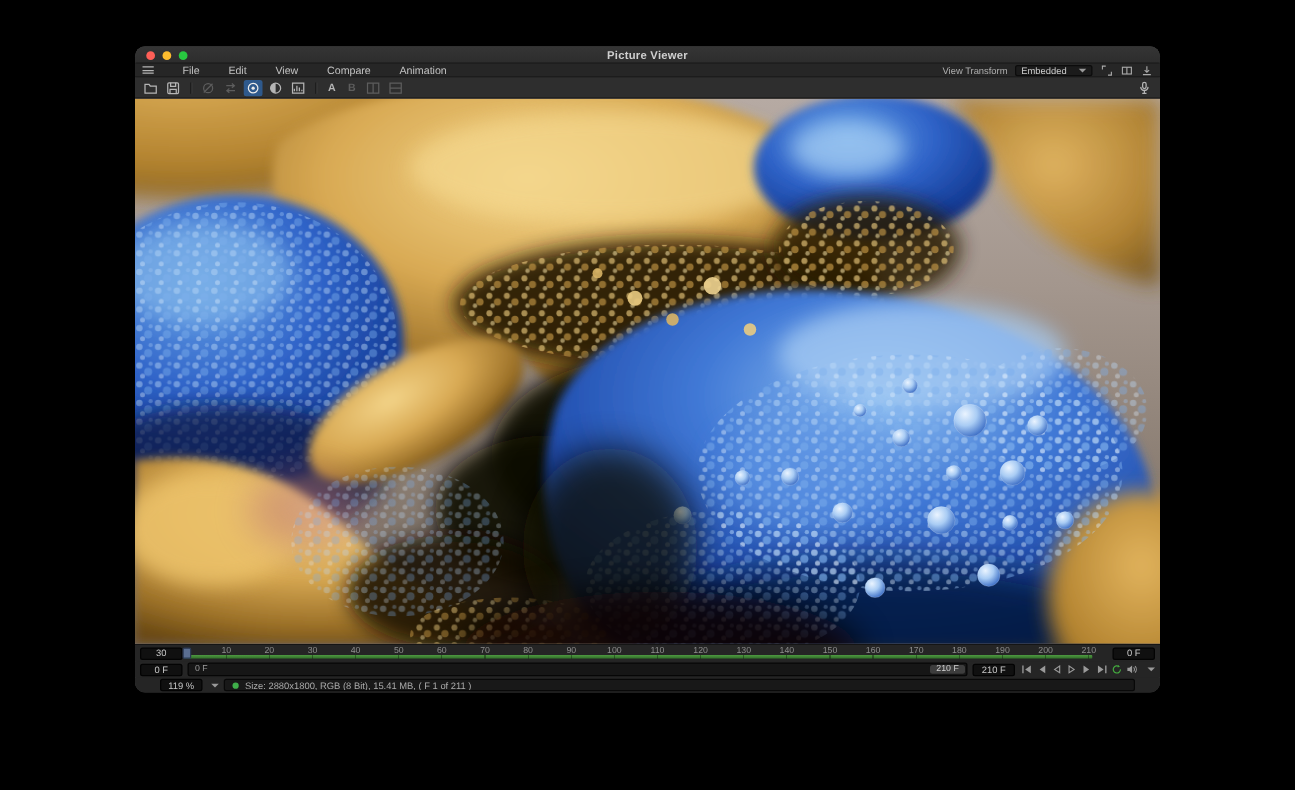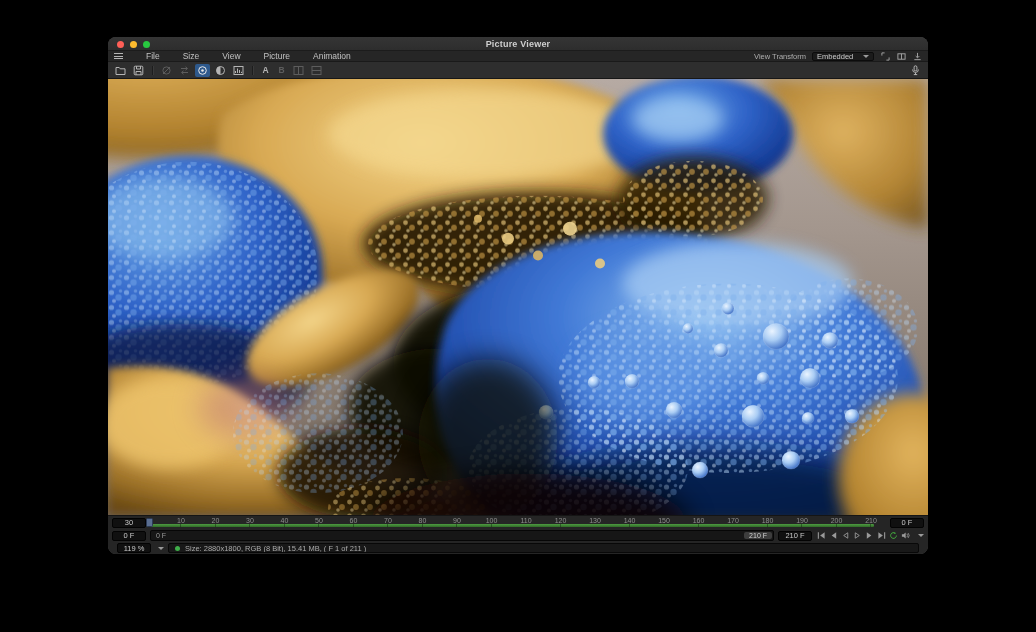--- a/index.html
+++ b/index.html
@@ -84,21 +84,21 @@
   .range-end-handle {
     position:absolute; right:1px; top:1px; bottom:1px; background:#3d3d3d; border-radius:2px;
     padding:0 5px; font-size:7px; color:#d2d2d2; display:flex; align-items:center;
   }
   .transport { display:flex; align-items:center; gap:1px; flex:0 0 auto; }
   .tpb { width:11px; height:11px; display:flex; align-items:center; justify-content:center; color:#9a9a9a; }
   .tpb svg { width:9px; height:9px; display:block; }
   .tpb.loop { color:#43a83e; }
   .flyout-caret { width:9px; display:flex; justify-content:center; }
   
-  .srow { height:12px; flex:0 0 12px; background:#252525; display:flex; align-items:center; padding:0 9px; gap:4px; }
+  .srow { height:12px; flex:0 0 12px; background:#252525; display:flex; align-items:center; padding:0 20px; gap:4px; }
   .zcaret { width:9px; height:10px; display:flex; align-items:center; justify-content:center; }
   .statusbar {
     flex:1; height:10px; background:#181818; border:1px solid #080808; border-radius:2px;
     display:flex; align-items:center; gap:5px; padding:0 6px; font-size:7.5px; color:#ababab;
     white-space:nowrap; overflow:hidden;
   }
   .status-dot { width:5px; height:5px; border-radius:50%; background:#3fae4a; flex:0 0 5px; }
 </style>
 </head>
 <body>
@@ -114,23 +114,23 @@
     <div class="wtitle">Picture Viewer</div>
   </div>
 
   <div class="menubar">
     <span class="hamb">
         <i></i>
         <i></i>
         <i></i>
       </span>
     <span class="menu-item">File</span>
-    <span class="menu-item">Size</span>
+    <span class="menu-item">Edit</span>
     <span class="menu-item">View</span>
-    <span class="menu-item">Picture</span>
+    <span class="menu-item">Compare</span>
     <span class="menu-item">Animation</span>
     <div class="mright">
       <span class="vt-label">View Transform</span>
       <div class="vt-select">
         <span>Embedded</span>
         <span class="caret-down"></span>
       </div>
       <span class="mico">
         <svg viewBox="0 0 10 10" fill="none" stroke="currentColor" stroke-width="1">
             <path d="M1,4 V1 H4 M9,6 V9 H6"></path>

